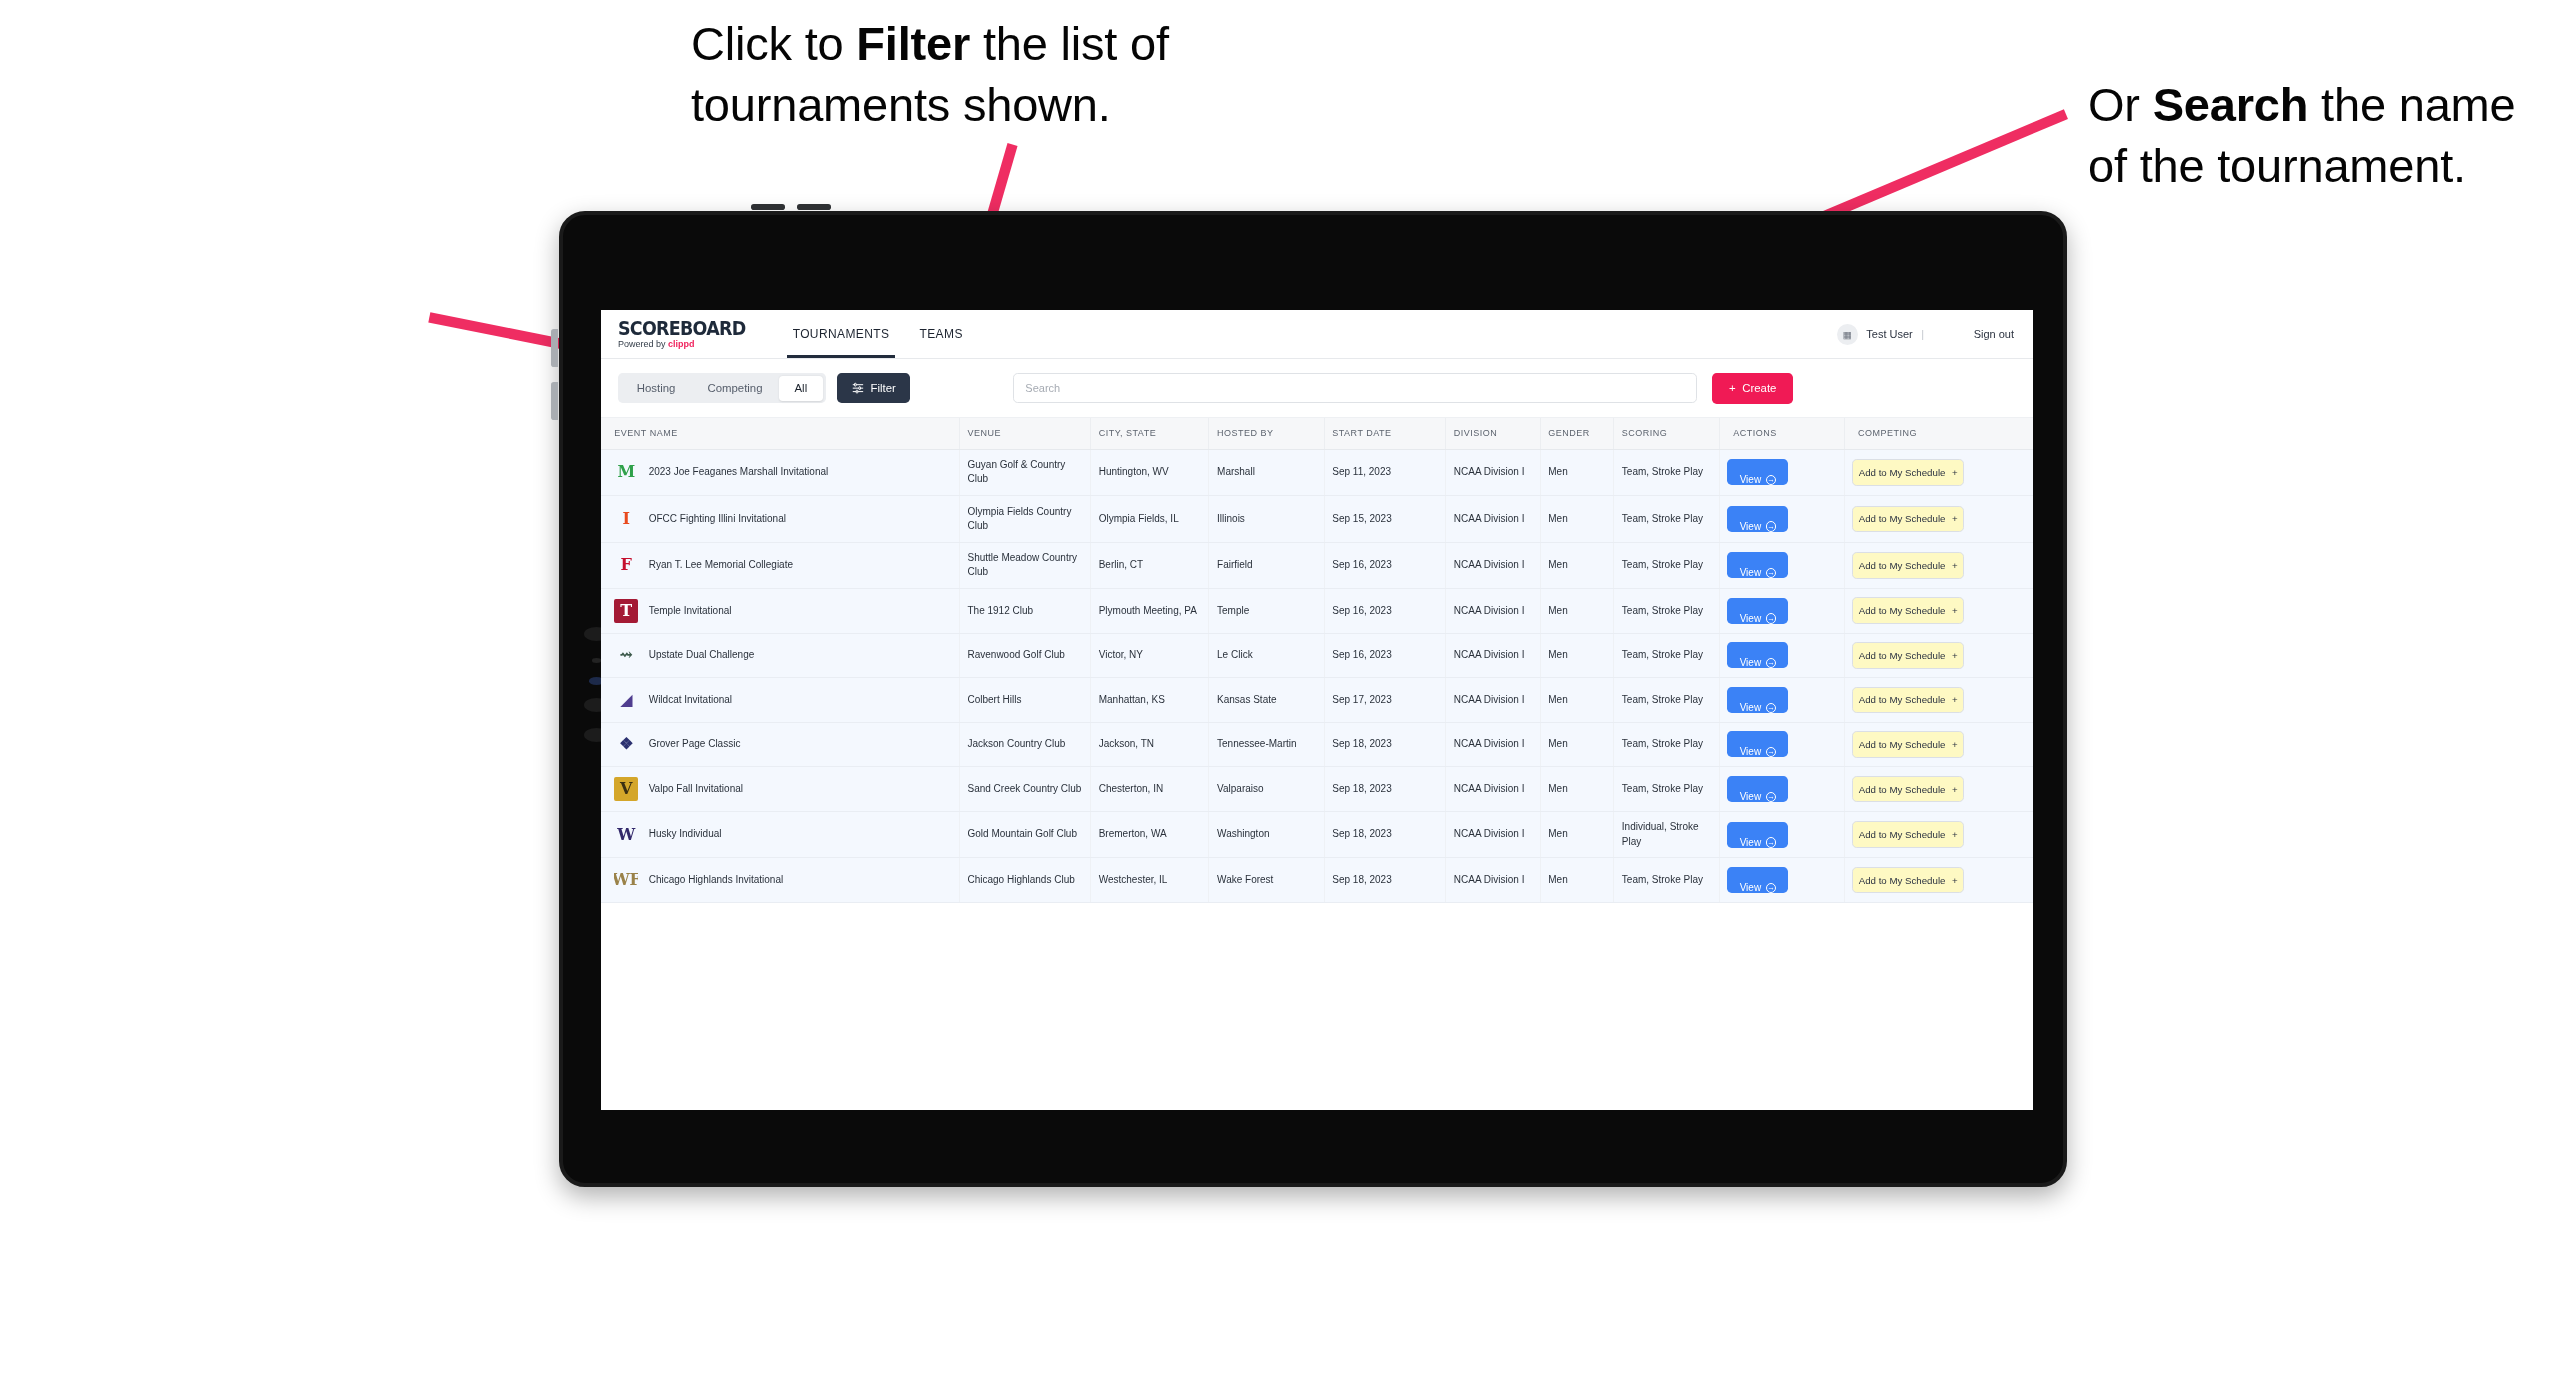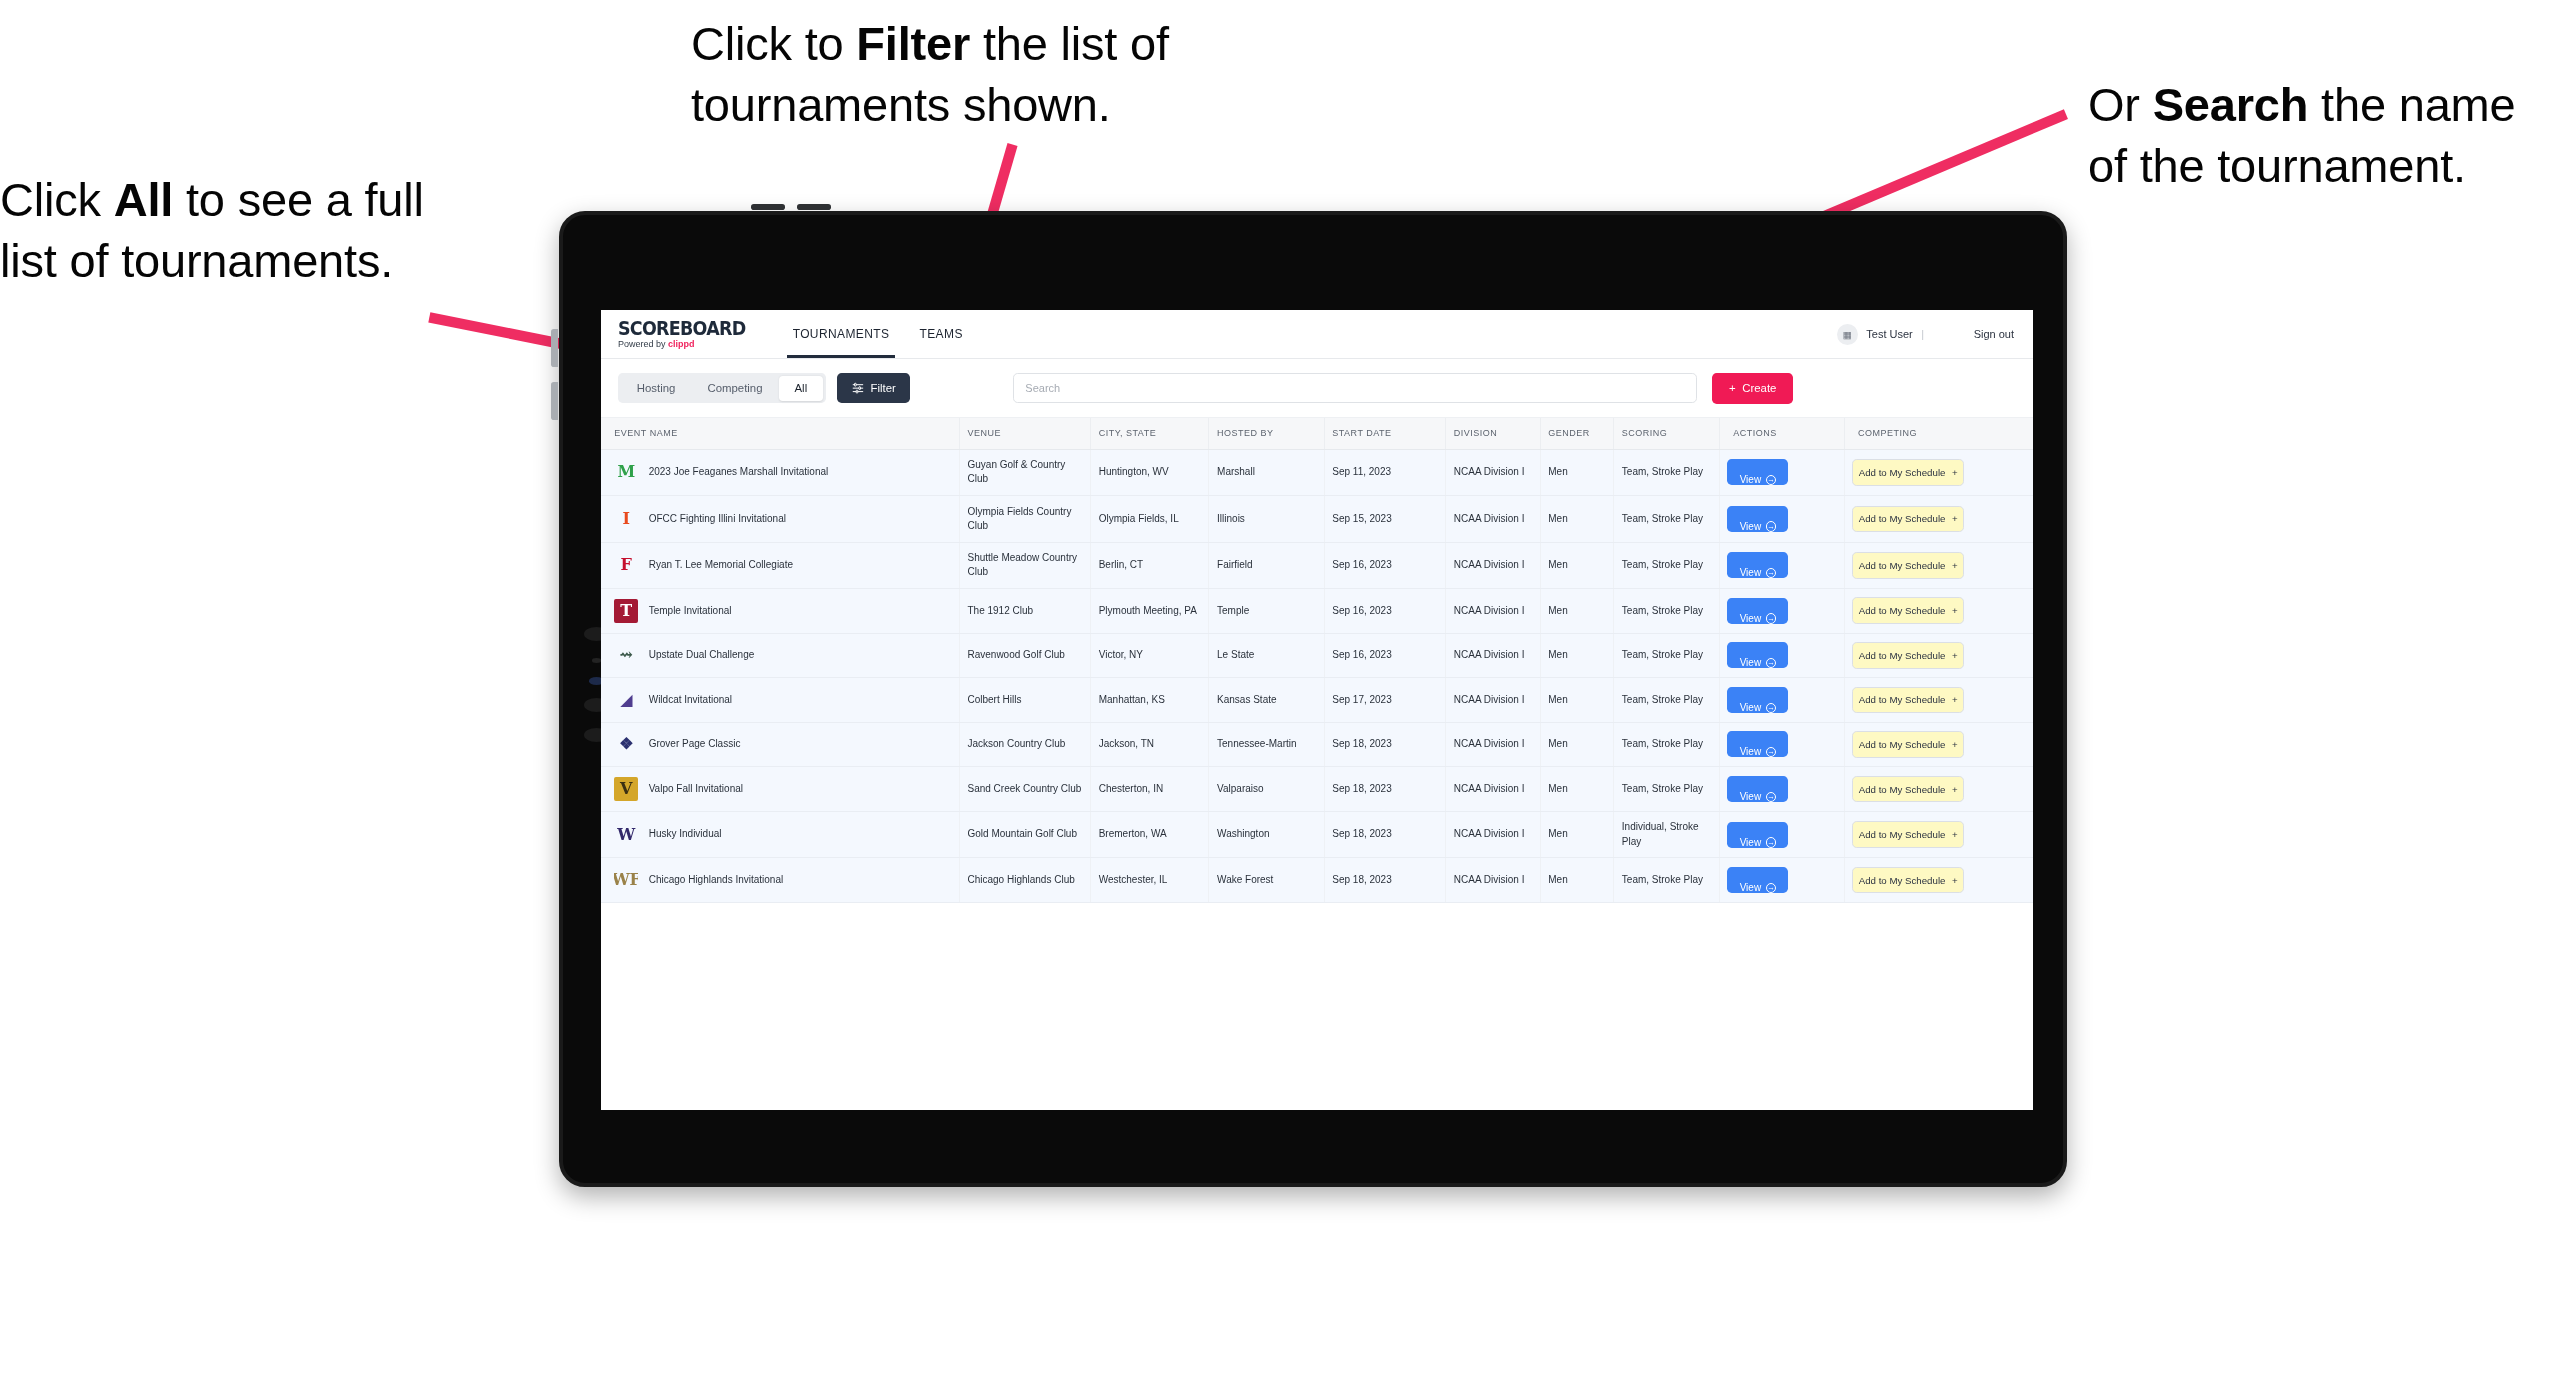--- a/index.html
+++ b/index.html
@@ -249,23 +249,20 @@
       </marker>
     </defs>
 
     <line x1="452" y1="334" x2="870" y2="418" stroke="#ef2d62" stroke-width="11" marker-end="url(#ah)"></line>
 
     <line x1="1066" y1="152" x2="994" y2="400" stroke="#ef2d62" stroke-width="11" marker-end="url(#ah)"></line>
 
     <line x1="2175" y1="120" x2="1470" y2="418" stroke="#ef2d62" stroke-width="11" marker-end="url(#ah)"></line>
   </svg>
 
-  <div class="anno" id="anno-all">
-    <span>Click </span><b>All</b><span> to see a full list of tournaments.</span>
-  </div>
   <div class="anno" id="anno-filter">
     <span>Click to </span><b>Filter</b><span> the list of tournaments shown.</span>
   </div>
   <div class="anno" id="anno-search">
     <span>Or </span><b>Search</b><span> the name of the tournament.</span>
   </div>
 
   <div id="tablet">
     <div class="frame-topbtn" id="ftb1"></div>
     <div class="frame-topbtn" id="ftb2"></div>
@@ -455,21 +452,21 @@
             </tr>
             <tr>
               <td class="c-name">
                 <span class="namecell">
                   <span class="logo" style="color:#3d5a4c;background:transparent">⇝</span>
                   <span>Upstate Dual Challenge</span>
                 </span>
               </td>
               <td class="c-venue">Ravenwood Golf Club</td>
               <td class="c-city">Victor, NY</td>
-              <td class="c-host">Le State</td>
+              <td class="c-host">Le Click</td>
               <td class="c-date">Sep 16, 2023</td>
               <td class="c-div">NCAA Division I</td>
               <td class="c-gen">Men</td>
               <td class="c-score">Team, Stroke Play</td>
               <td class="c-act">
                 <button class="view-btn">
                   <span>View</span>
                   <span class="circ">→</span>
                 </button>
               </td>

